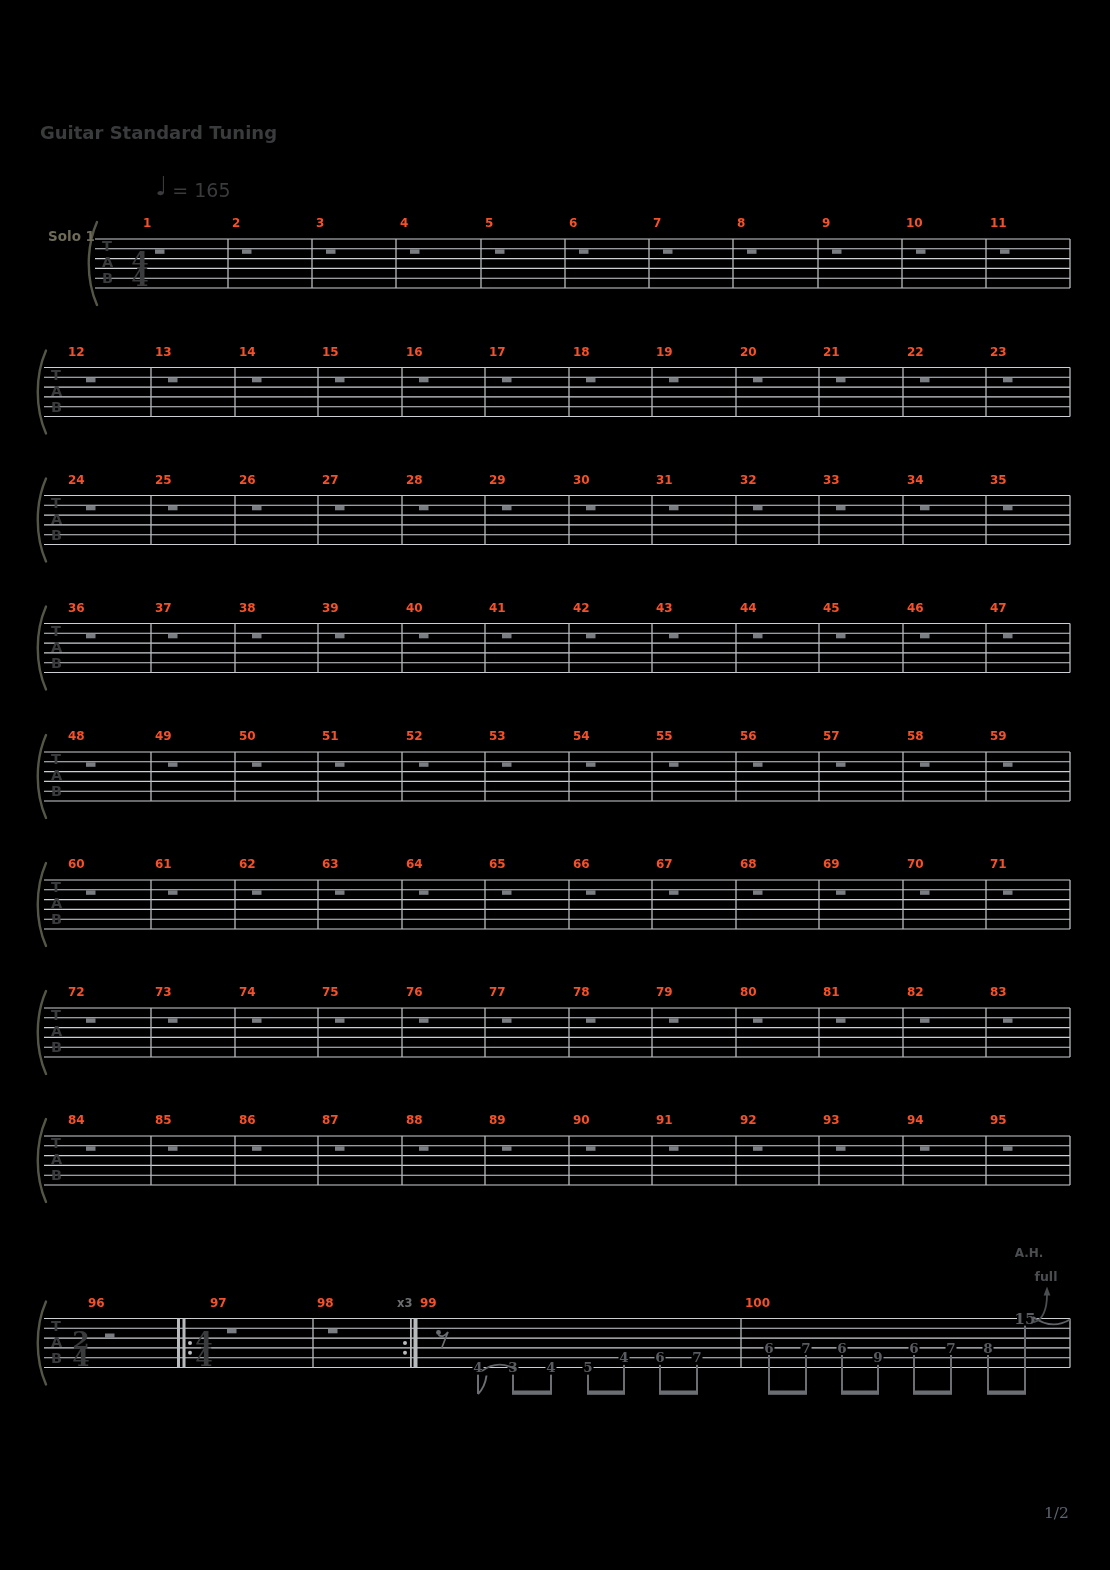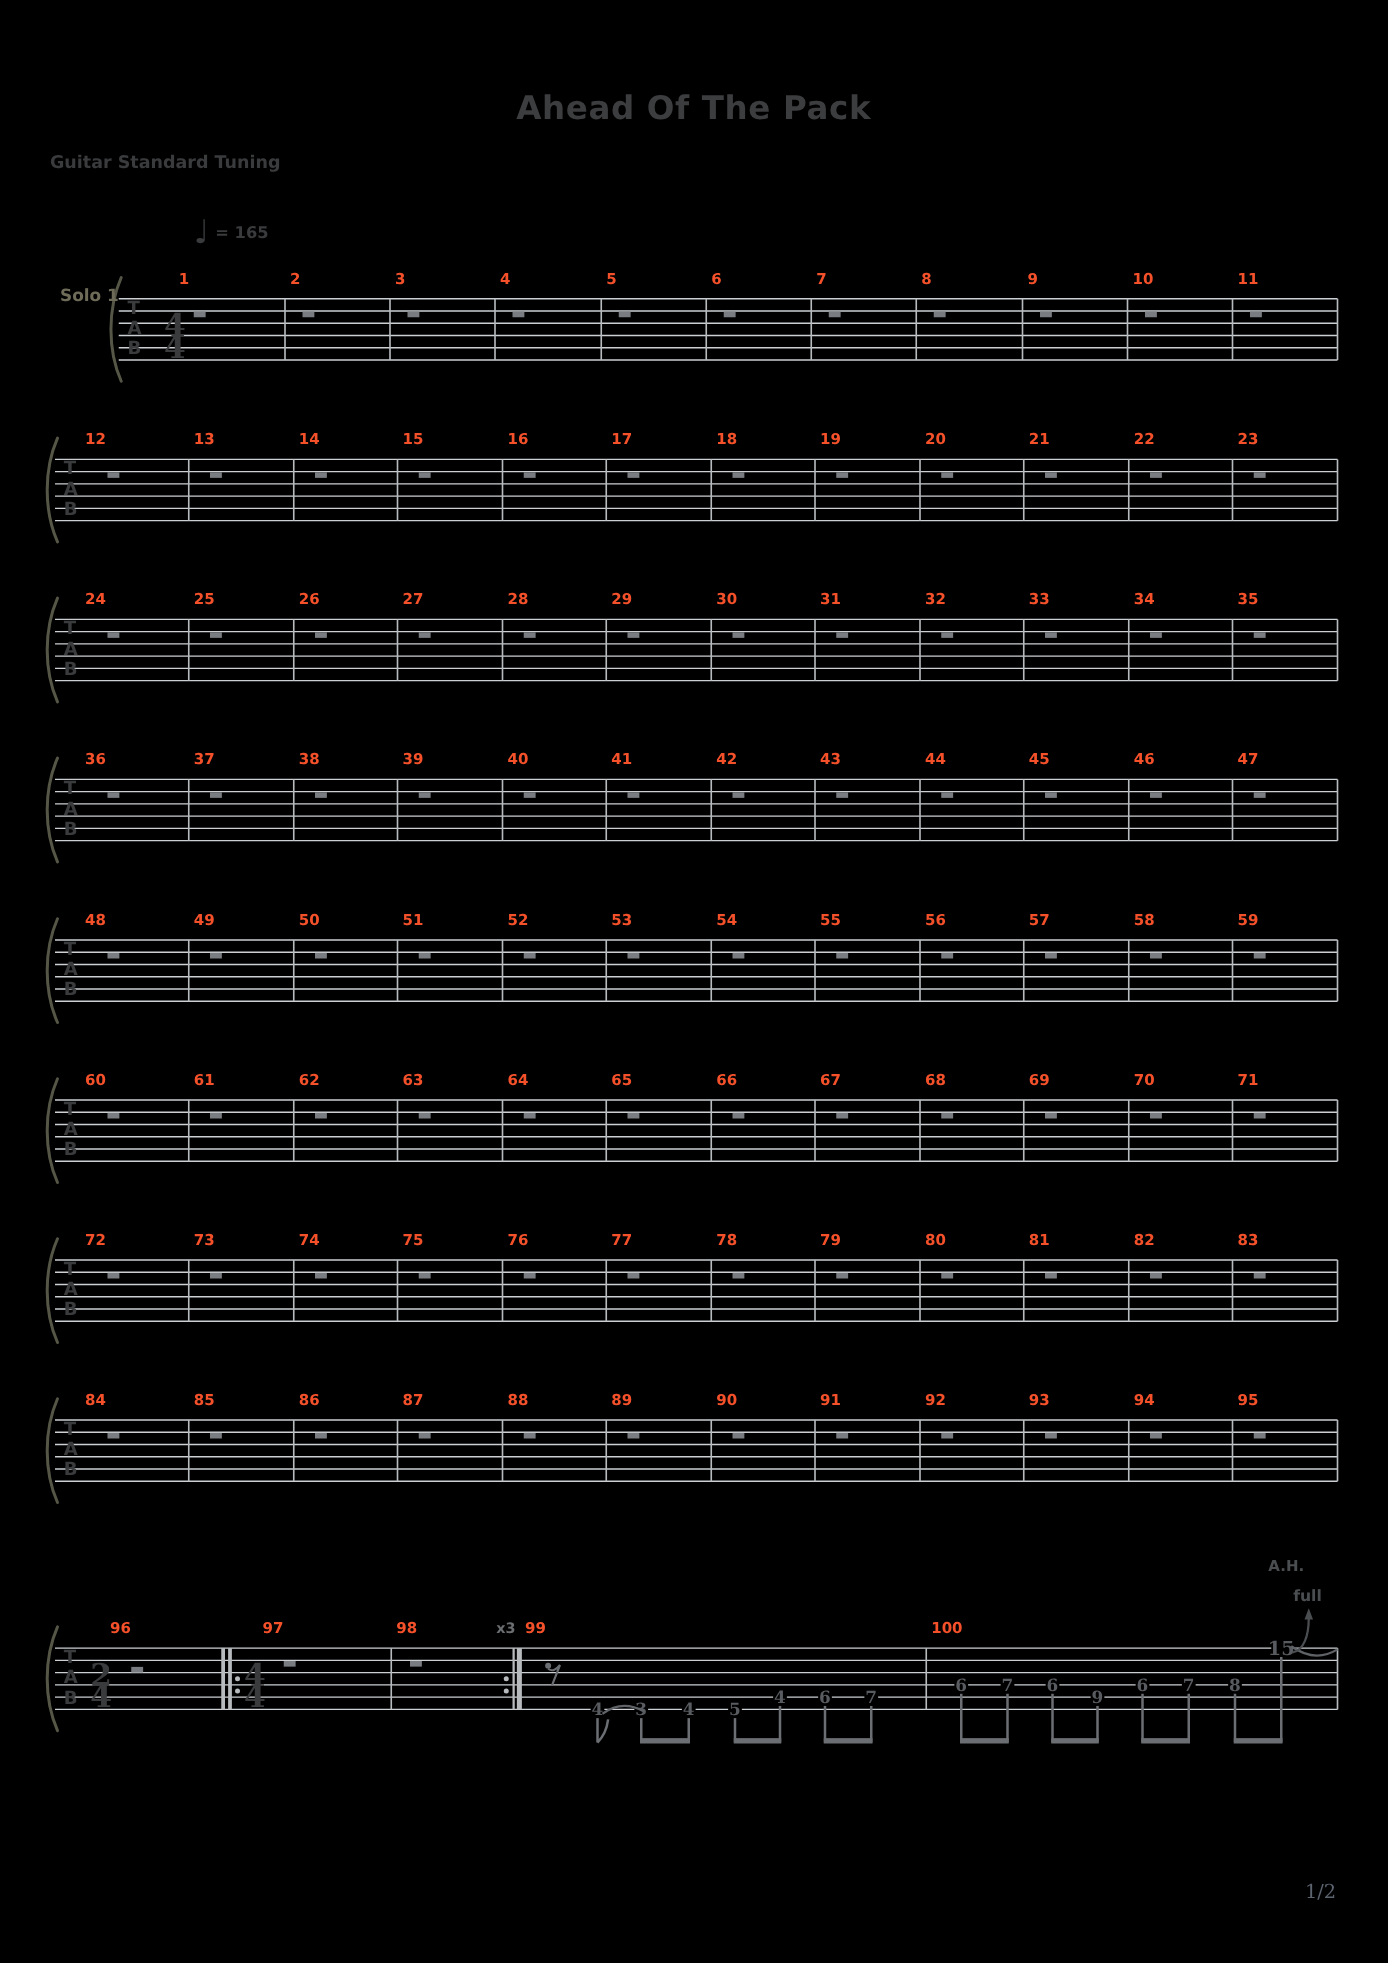--- a/index.html
+++ b/index.html
@@ -1,32 +1,31 @@
 <!DOCTYPE html>
 <html><head>
 <meta charset="utf-8">
 <style>
   html,body{margin:0;padding:0;background:#000;}
   .page{position:relative;width:1110px;height:1570px;background:#000;overflow:hidden;
         font-family:"DejaVu Sans",sans-serif;}
   .title{position:absolute;left:0;right:0;top:72px;text-align:center;
          font-size:26px;font-weight:bold;letter-spacing:.5px;}
-  .tuning{position:absolute;left:40px;top:122px;font-size:14px;font-weight:bold;}
+  .tuning{position:absolute;left:40px;top:122px;font-size:18px;font-weight:bold;}
   .tempo{position:absolute;left:155px;top:173px;display:flex;align-items:flex-start;}
   .tempo-note{font-size:26px;line-height:26px;}
-  .tempo-eq{font-size:13px;font-weight:bold;margin:6px 12px 0 5px;}
+  .tempo-eq{font-size:19px;font-weight:normal;margin:6px 12px 0 5px;}
   .pagenum{position:absolute;left:1044px;top:1504px;font-size:15.5px;
            font-family:"DejaVu Serif",serif;text-align:center;}
   svg{position:absolute;left:0;top:0;}
 </style>
 </head>
 <body>
 
 <div class="page">
-  <div class="title" style="color: rgb(60, 61, 63);">Ahead Of The Pack</div>
   <div class="tuning" style="color: rgb(58, 59, 61);">Guitar Standard Tuning</div>
   <div class="tempo" style="color: rgb(58, 59, 61);">
     <span class="tempo-note">♩</span>
     <span class="tempo-eq">= 165</span>
   </div>
   <svg id="score-svg" width="1110" height="1570">
       <path d="M 97 222 C 86 247, 86 280, 97 305" stroke="#555646" stroke-width="2.4" fill="none" stroke-linecap="round"></path>
       <text x="48" y="241" fill="#6e6c58" font-size="13.5" font-weight="bold" font-family="&quot;DejaVu Sans&quot;,sans-serif" text-anchor="start">Solo 1</text>
       <line x1="95" y1="239" x2="1070" y2="239" stroke="#ccd0d3" stroke-width="1.1"></line>
       <line x1="95" y1="248.8" x2="1070" y2="248.8" stroke="#ccd0d3" stroke-width="1.1"></line>

